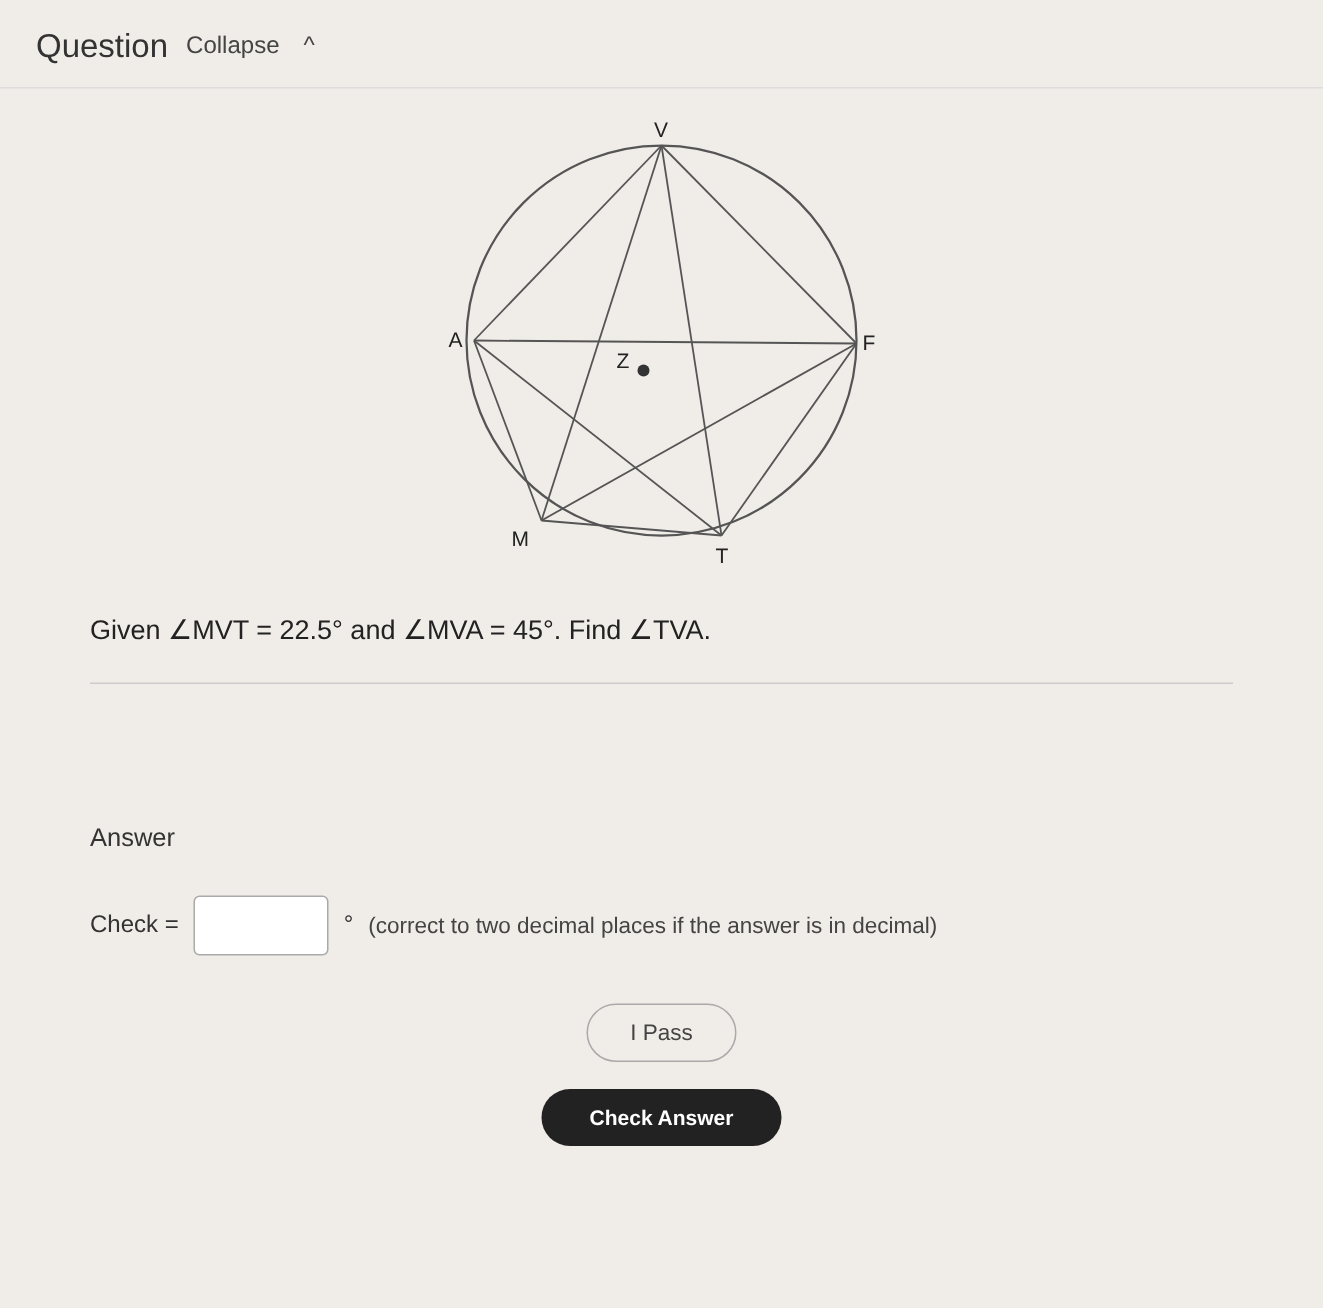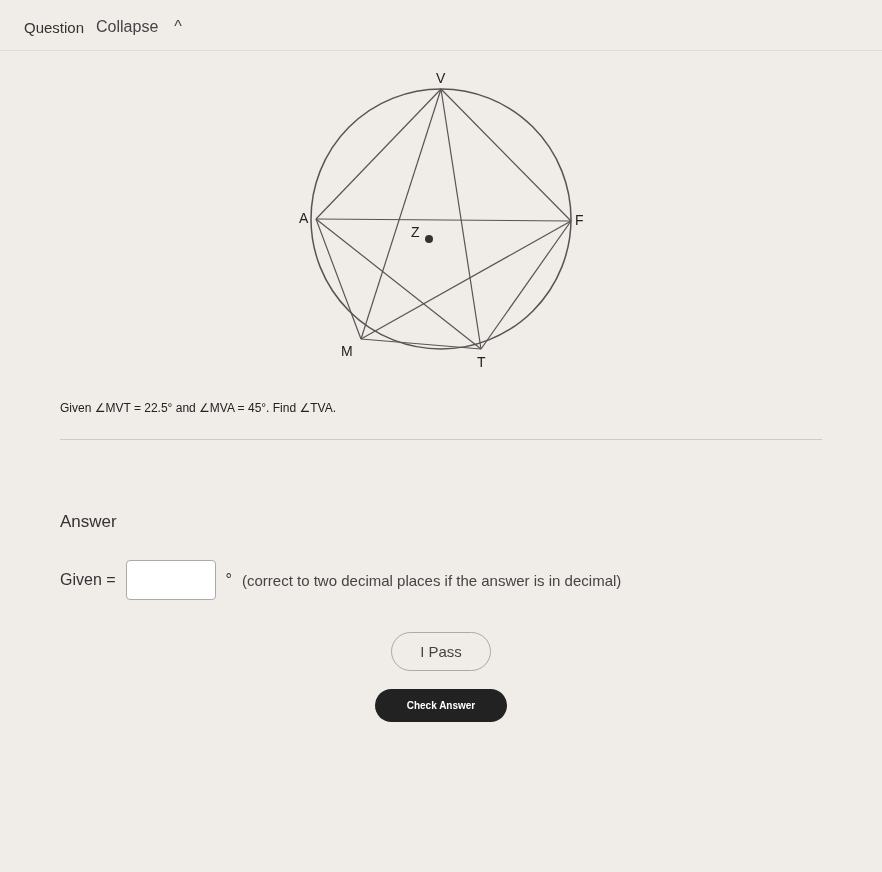--- a/index.html
+++ b/index.html
@@ -17,21 +17,21 @@
       padding: 0;
     }
     .question-header {
       display: flex;
       align-items: center;
       padding: 18px 24px 14px 24px;
       gap: 12px;
       border-bottom: 1px solid #ddd;
     }
     .question-label {
-      font-size: 15px;
+      font-size: 22px;
       color: #333;
       font-weight: 400;
     }
     .collapse-btn {
       font-size: 16px;
       color: #444;
       cursor: pointer;
       background: none;
       border: none;
       display: flex;
@@ -41,23 +41,23 @@
     }
     .question-body {
       padding: 20px 60px 30px 60px;
     }
     .diagram-area {
       display: flex;
       justify-content: center;
       margin-bottom: 30px;
     }
     .given-text {
-      font-size: 12px;
+      font-size: 18px;
       color: #222;
-      margin-bottom: 22px;
+      margin-bottom: 43px;
       padding-bottom: 24px;
       border-bottom: 1px solid #ccc;
     }
     .answer-section {
       padding: 0 60px 30px 60px;
       margin-top: 20px;
     }
     .answer-label-top {
       font-size: 17px;
       color: #333;
@@ -106,21 +106,21 @@
       color: #444;
       cursor: pointer;
       font-family: Arial, sans-serif;
     }
     .check-btn {
       background: #222;
       color: #fff;
       border: none;
       border-radius: 30px;
       padding: 11px 32px;
-      font-size: 10px;
+      font-size: 14px;
       cursor: pointer;
       font-weight: 600;
       font-family: Arial, sans-serif;
     }
     svg text {
       font-family: Arial, sans-serif;
     }
   </style>
 </head>
 <body>
@@ -173,21 +173,21 @@
       </svg>
     </div>
 
     <div class="given-text">Given ∠MVT = 22.5°  and  ∠MVA = 45°. Find ∠TVA.</div>
   </div>
 
   <div class="answer-section">
     <div class="answer-label-top">Answer</div>
 
     <div class="answer-row">
-      <span class="answer-eq-label">Given =</span>
+      <span class="answer-eq-label">Check =</span>
       <input class="answer-input" type="text" placeholder="" style="">
       <span class="degree-symbol">°</span>
       <span class="answer-hint">(correct to two decimal places if the answer is in decimal)</span>
     </div>
 
     <div class="buttons-row">
       <button class="pass-btn">I Pass</button>
       <button class="check-btn">Check Answer</button>
     </div>
   </div>

